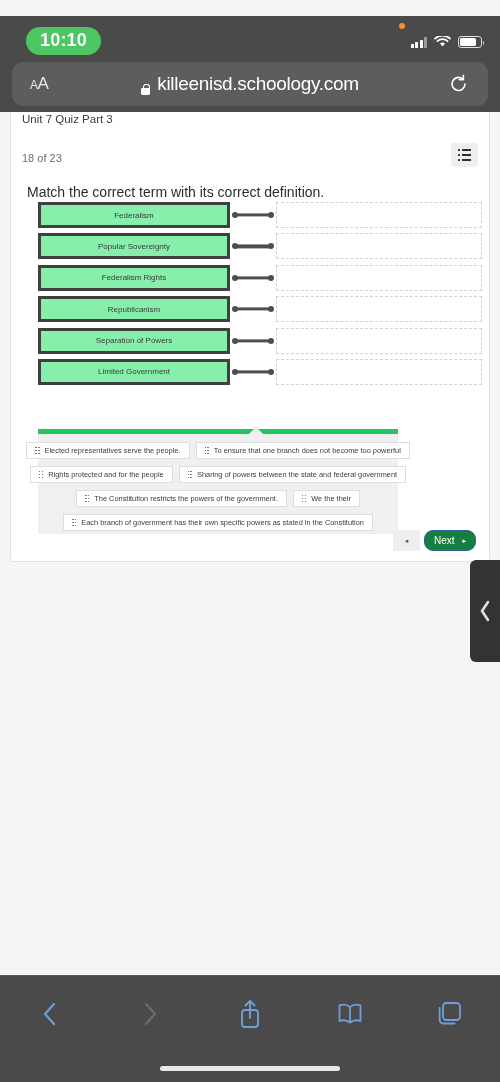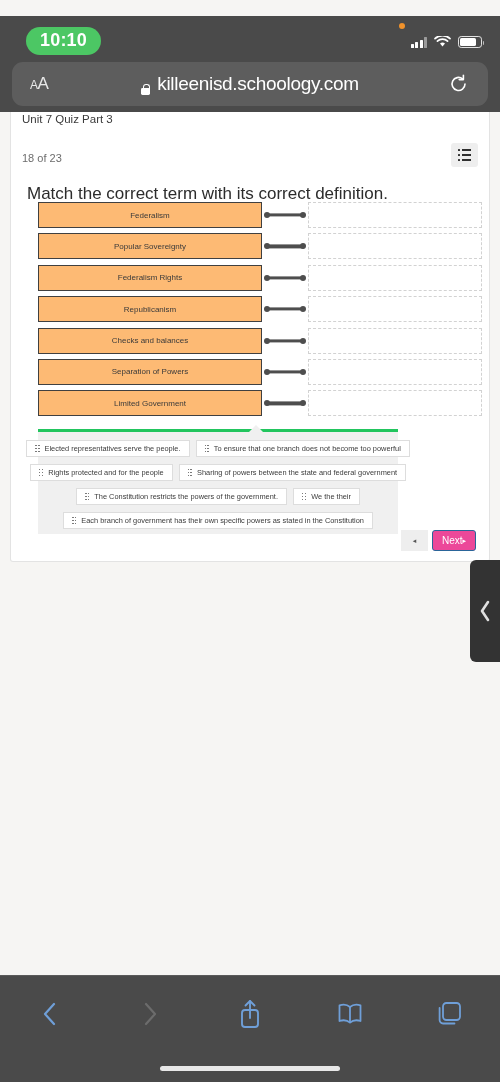--- a/index.html
+++ b/index.html
@@ -104,33 +104,33 @@
     width: 27px; height: 24px; background: #eeeeee;
     border-radius: 3px; display: flex; align-items: center; justify-content: center;
   }
   .list-btn .rows { display: flex; flex-direction: column; gap: 2.4px; }
   .list-btn .rows i { display: flex; align-items: center; gap: 2px; }
   .list-btn .rows i b { display: block; width: 2.4px; height: 2.4px; background: #2f2f2f; border-radius: .5px; }
   .list-btn .rows i u { display: block; width: 9px; height: 1.8px; background: #2f2f2f; text-decoration: none; }
 
   .prompt {
     position: absolute; left: 16px; top: 72px;
-    font-size: 17px; color: #2c2c2c;
+    font-size: 14px; color: #2c2c2c;
   }
 
   
   .match-area {
     position: absolute; left: 27px; top: 90px; width: 444px; height: 222px;
   }
   .match-row {
     position: relative; height: 26px; margin-bottom: 5.4px;
     display: flex; align-items: center;
   }
   .term-box {
-    width: 224px; height: 26px; border: 1px solid #404040; background: #fdba74;
+    width: 192px; height: 26px; border: 3px solid #404040; background: #86efac;
     display: flex; align-items: center; justify-content: center;
     font-size: 8px; color: #3a3a3a;
   }
   .connector { position: relative; width: 46px; height: 26px; }
   .connector .line {
     position: absolute; top: 50%; left: 4px; width: 38px; height: 3.2px;
     background: #4e4e4e; transform: translateY(-50%);
   }
   .connector .dot {
     position: absolute; top: 50%; width: 6px; height: 6px;
@@ -138,21 +138,21 @@
   }
   .connector .dot.l { left: 2px; }
   .connector .dot.r { right: 2px; }
   .drop-zone {
     flex: 1; height: 26px; border: 1.2px dashed #d2d2d2; background: #fff;
   }
 
   
   .bank {
     position: absolute; left: 27px; top: 317px; width: 360px; height: 105px;
-    background: #f0f0f0; border-top: 3px solid #22c55e;
+    background: #f0f0f0; border-top: 5px solid #22c55e;
     padding-top: 8px;
   }
   .bank::before {
     content:''; position: absolute; top: -7px; left: 211px;
     border-left: 7px solid transparent; border-right: 7px solid transparent;
     border-bottom: 7px solid #f0f0f0;
   }
   .bank-row {
     display: flex; justify-content: center; gap: 6px; margin-bottom: 7px;
   }
@@ -169,23 +169,23 @@
   .nav-row {
     position: absolute; right: 13px; top: 418px;
     display: flex; gap: 4px; align-items: center;
   }
   .prev-btn {
     width: 27px; height: 21px; background: #eeeeee;
     display: flex; align-items: center; justify-content: center;
     color: #555; font-size: 7px;
   }
   .next-btn {
-    height: 21px; background: #ec4899; border: 1px solid #2a6599;
-    border-radius: 3px; color: #fff; font-size: 10px;
-    display: flex; align-items: center; gap: 0; padding: 0 9px;
+    height: 21px; background: #15803d; border: 1px solid #2a6599;
+    border-radius: 9px; color: #fff; font-size: 10px;
+    display: flex; align-items: center; gap: 8px; padding: 0 9px;
   }
   .next-btn .car { font-size: 7px; }
 
   
   .drawer {
     position: absolute; right: 0; top: 448px; width: 30px; height: 102px;
     background: #333333; border-radius: 6px 0 0 6px;
     display: flex; align-items: center; justify-content: center;
   }
   .drawer svg { display: block; }
@@ -306,29 +306,20 @@
         <div class="match-row">
           <div class="term-box">Republicanism</div>
           <div class="connector">
             <div class="line"></div>
               <div class="dot l"></div>
               <div class="dot r"></div>
           </div>
           <div class="drop-zone"></div>
         </div>
         <div class="match-row">
-          <div class="term-box">Checks and balances</div>
-          <div class="connector">
-            <div class="line"></div>
-              <div class="dot l"></div>
-              <div class="dot r"></div>
-          </div>
-          <div class="drop-zone"></div>
-        </div>
-        <div class="match-row">
           <div class="term-box">Separation of Powers</div>
           <div class="connector">
             <div class="line"></div>
               <div class="dot l"></div>
               <div class="dot r"></div>
           </div>
           <div class="drop-zone"></div>
         </div>
         <div class="match-row">
           <div class="term-box">Limited Government</div>

